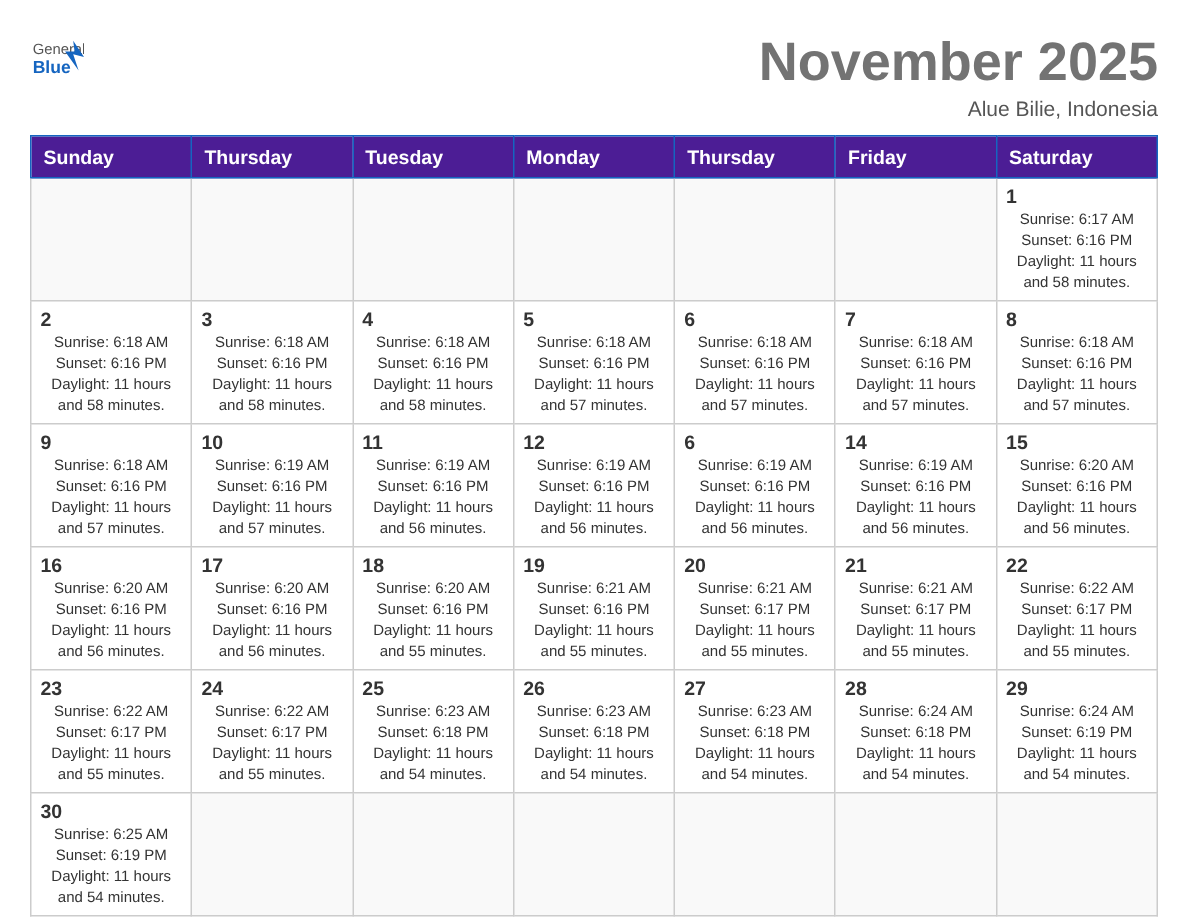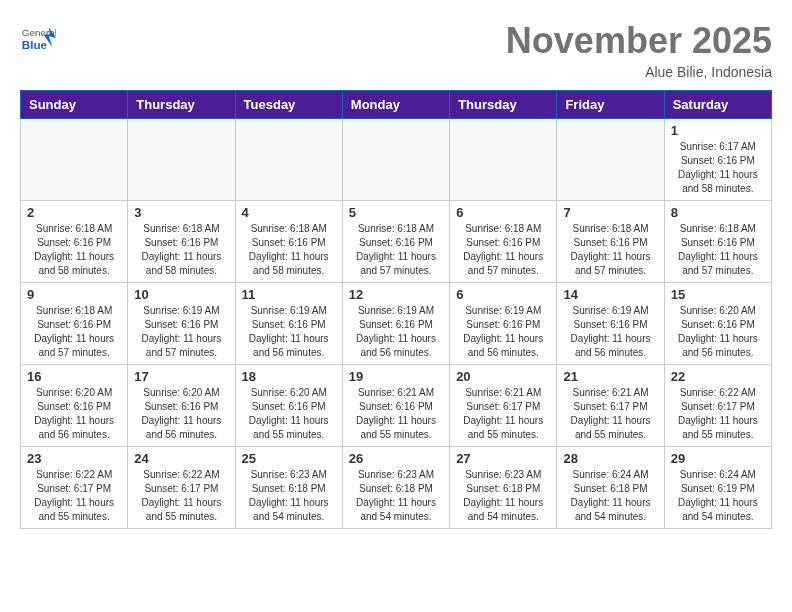--- a/index.html
+++ b/index.html
@@ -322,14 +322,29 @@
 and 54 minutes.</div>
         </td>
         <td>
           <span class="day-number">29</span>
           <div class="day-info" style="white-space: pre-line;">Sunrise: 6:24 AM
 Sunset: 6:19 PM
 Daylight: 11 hours
 and 54 minutes.</div>
         </td>
       </tr>
+      <tr class="last-row">
+        <td>
+          <span class="day-number">30</span>
+          <div class="day-info" style="white-space: pre-line;">Sunrise: 6:25 AM
+Sunset: 6:19 PM
+Daylight: 11 hours
+and 54 minutes.</div>
+        </td>
+        <td class="empty-cell"></td>
+        <td class="empty-cell"></td>
+        <td class="empty-cell"></td>
+        <td class="empty-cell"></td>
+        <td class="empty-cell"></td>
+        <td class="empty-cell"></td>
+      </tr>
     </tbody>
 </table>
 
 </body></html>

